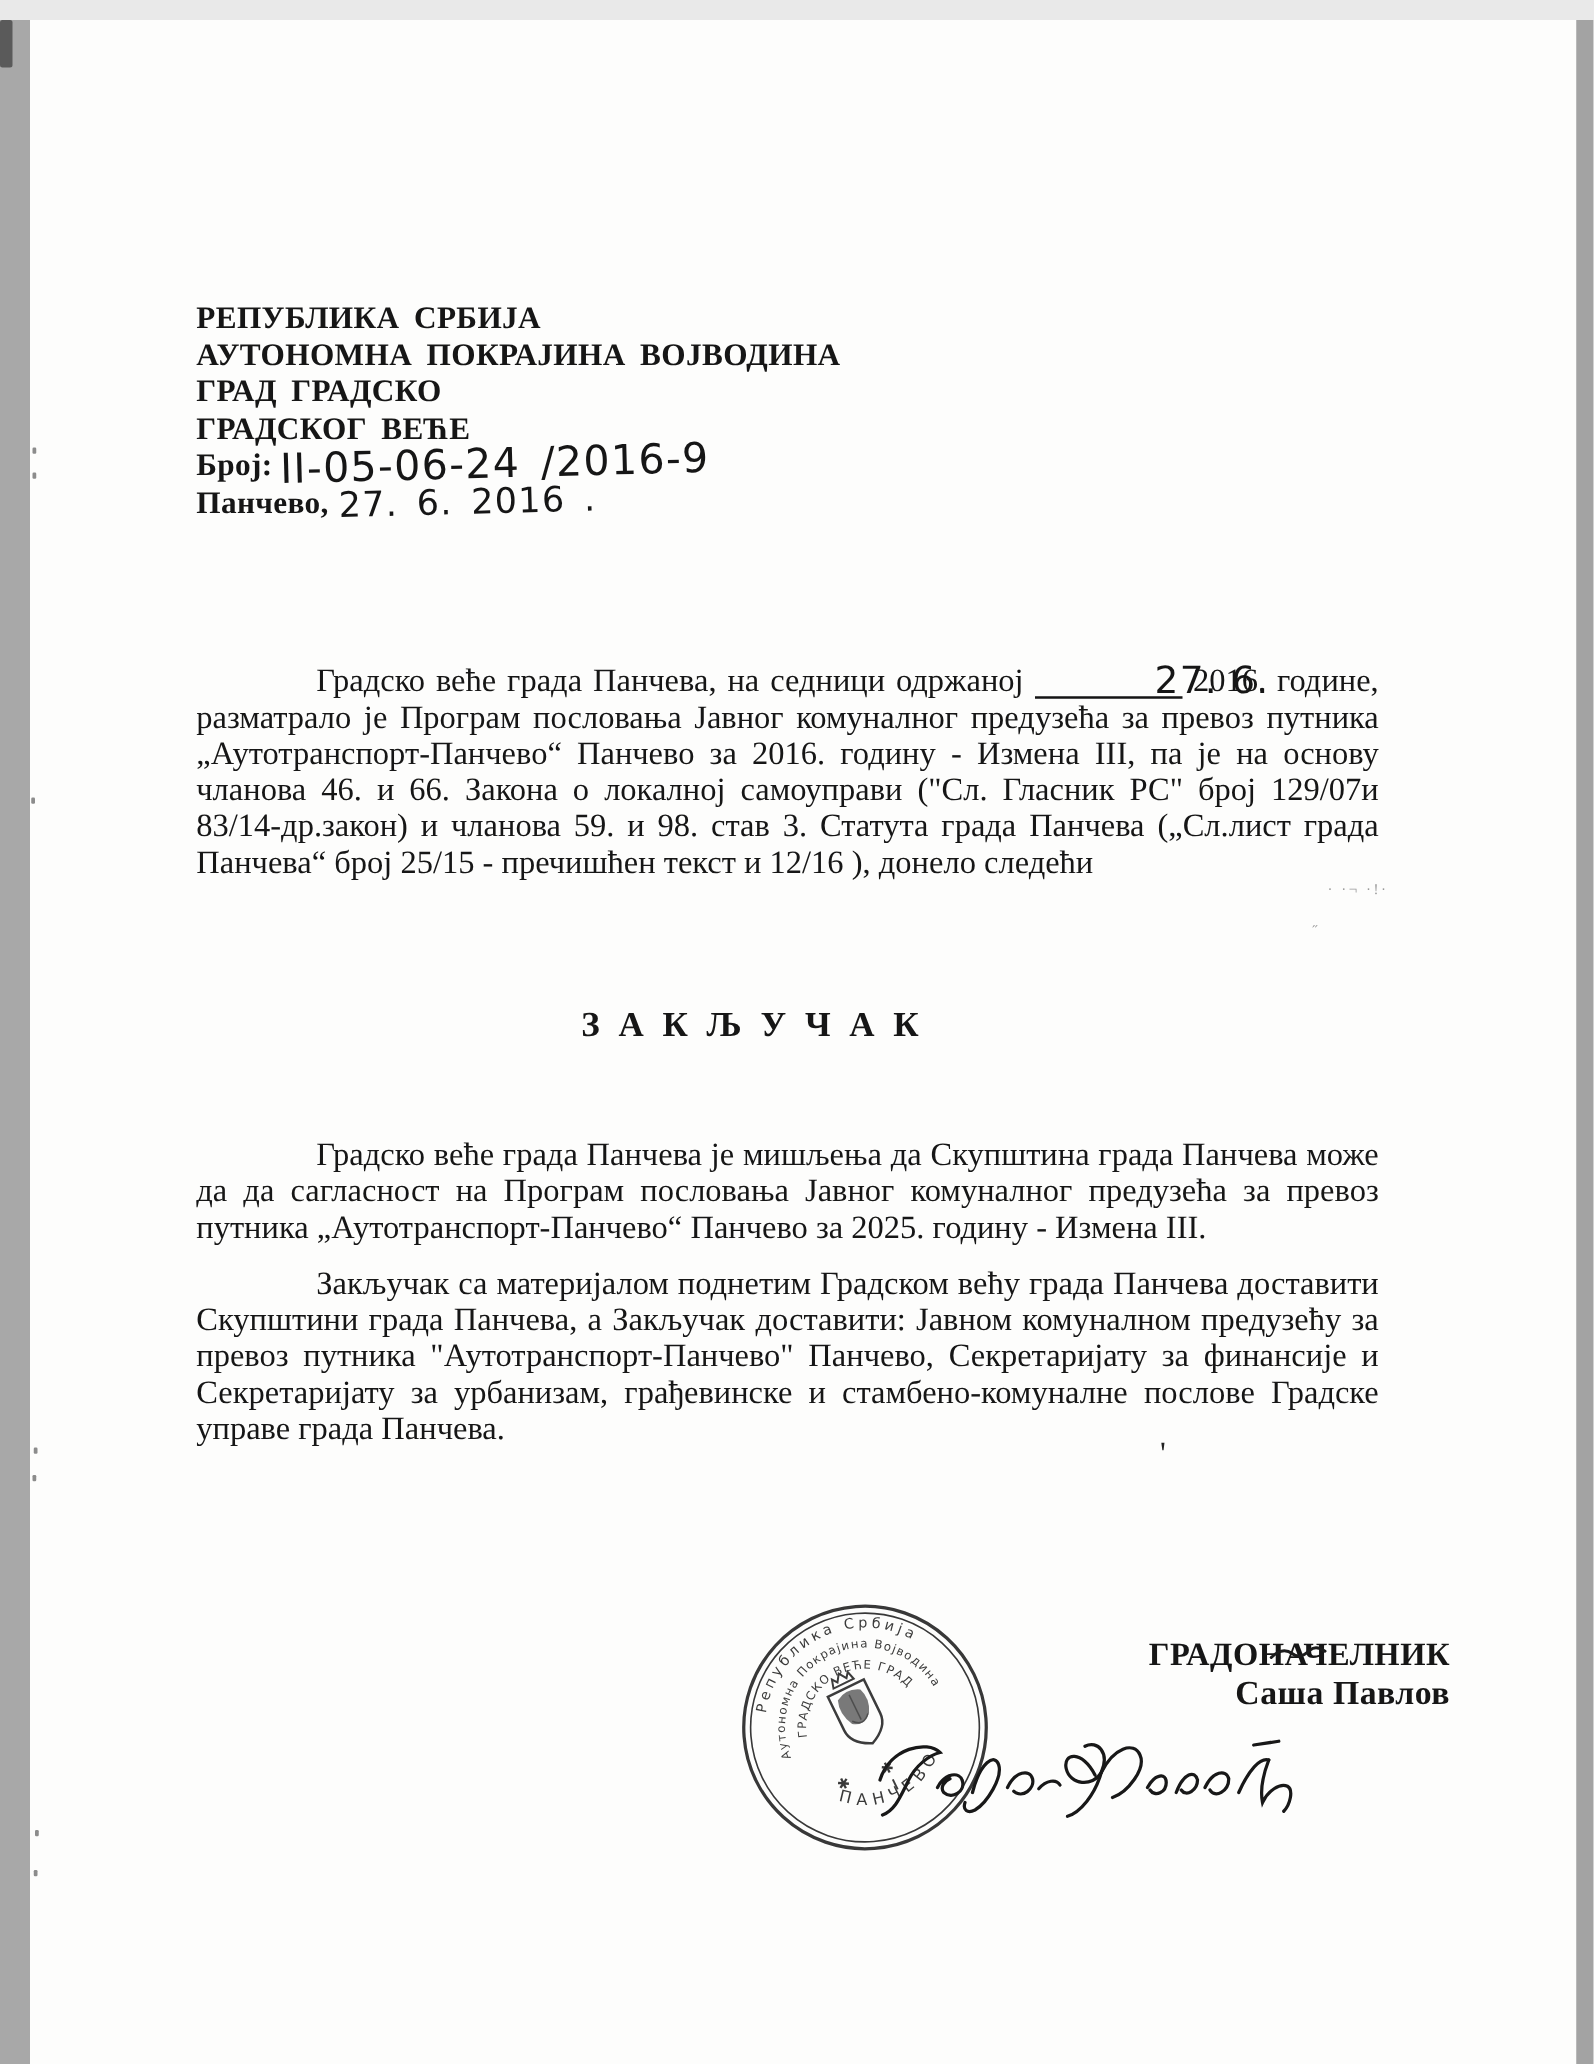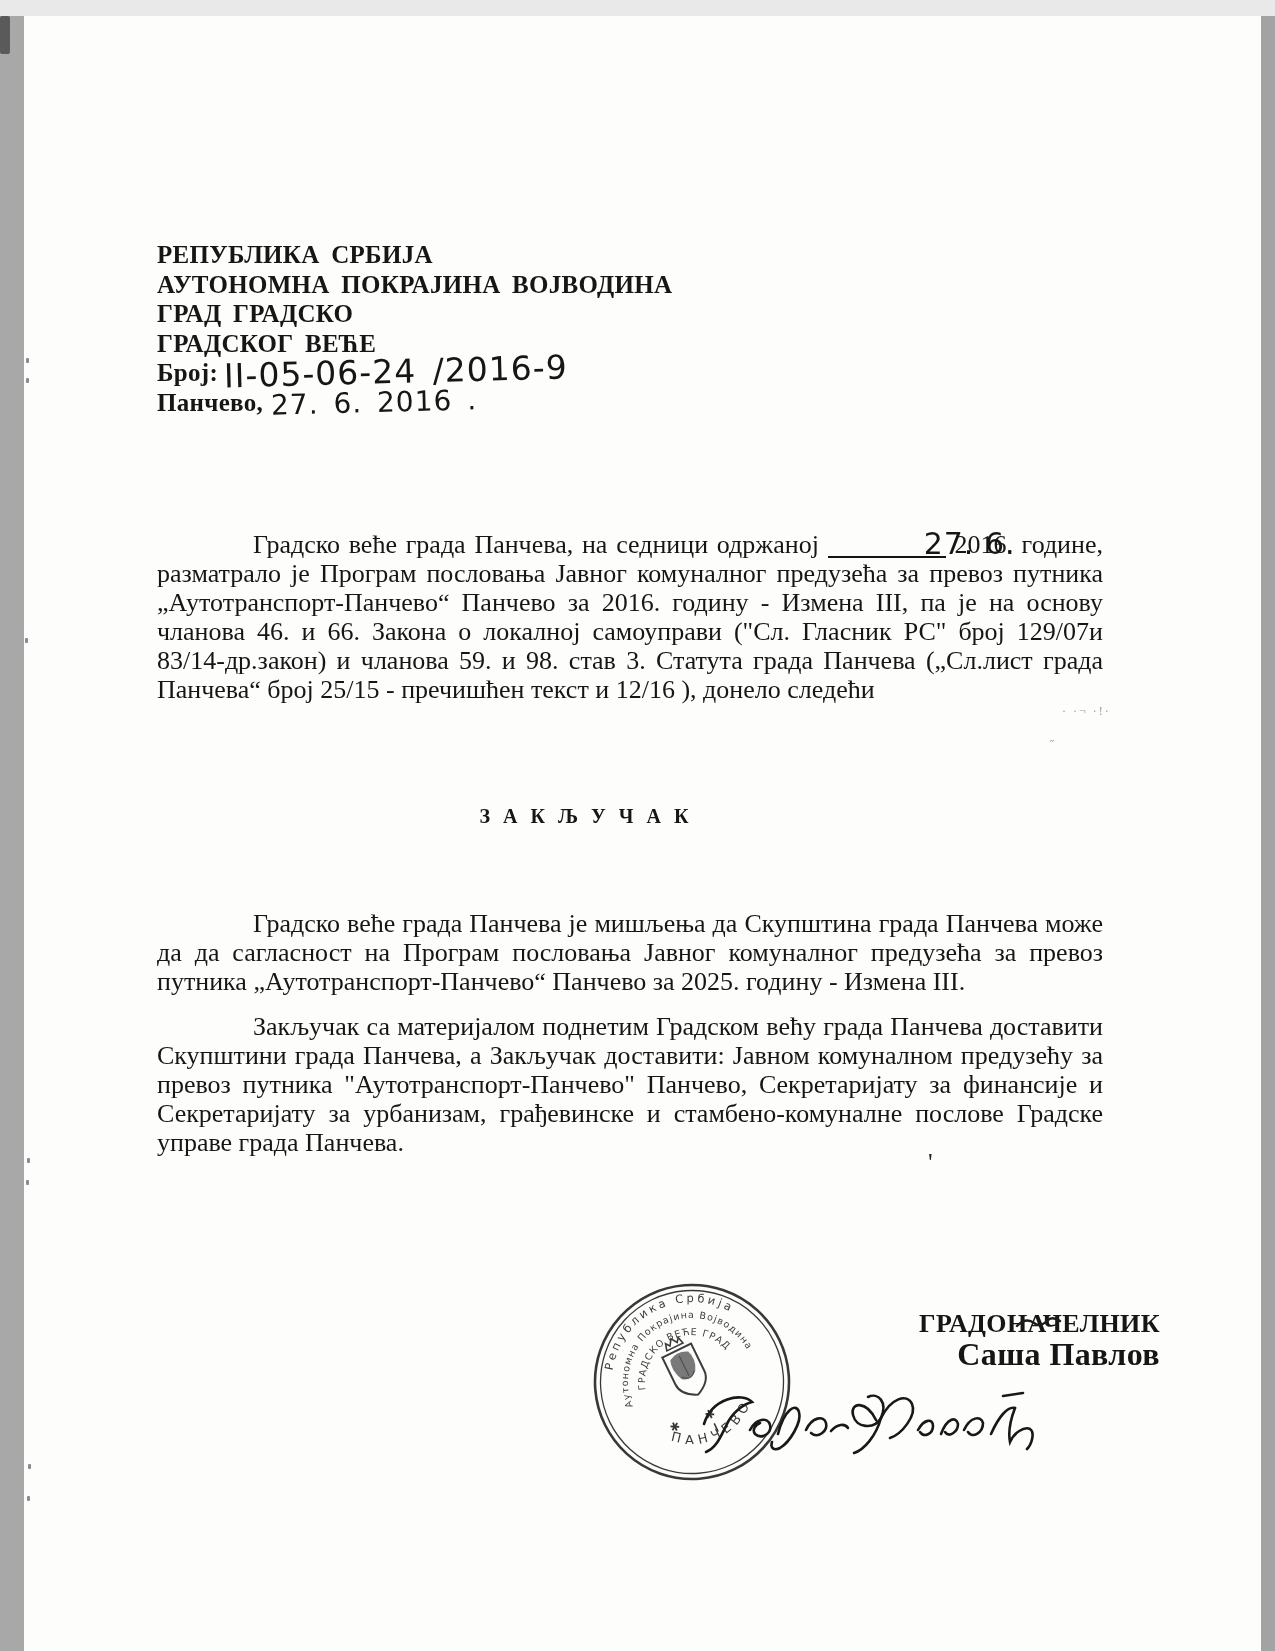--- a/index.html
+++ b/index.html
@@ -36,28 +36,28 @@
   #par1{top:514px;}
   #par2{top:893px;}
   #par3{top:996px;}
   .hw-blank{
     display:inline-block;width:118px;
     border-bottom:2.5px solid #141414;
     font-family:"DejaVu Sans", sans-serif;font-size:30px;line-height:24px;
     transform:translateY(1px);letter-spacing:1px;white-space:nowrap;
   }
   .doc-title{
-    position:absolute;left:146px;top:789px;width:880px;text-align:center;
-    font-weight:bold;font-size:20px;letter-spacing:4px;margin:0;
+    position:absolute;left:162px;top:789px;width:880px;text-align:center;
+    font-weight:bold;font-size:28px;letter-spacing:4px;margin:0;
   }
   .sig-block{
     position:absolute;left:640px;top:1292px;width:520px;text-align:right;
     font-weight:bold;font-size:26px;line-height:31px;letter-spacing:.4px;
   }
-  .sig-name{font-size:32px;}
+  .sig-name{font-size:27px;}
   .tick{position:absolute;font-size:26px;color:#222;}
   .faint{position:absolute;color:#9a9a9a;font-size:12px;letter-spacing:2px;}
   svg text{font-family:"DejaVu Sans", sans-serif;}
   .stamp-svg{position:absolute;left:589px;top:1263px;opacity:.88;}
   .sign-svg{position:absolute;left:698px;top:1368px;}
   .squiggle-svg{position:absolute;left:1014px;top:1297px;}
 </style>
 </head>
 <body>
 

